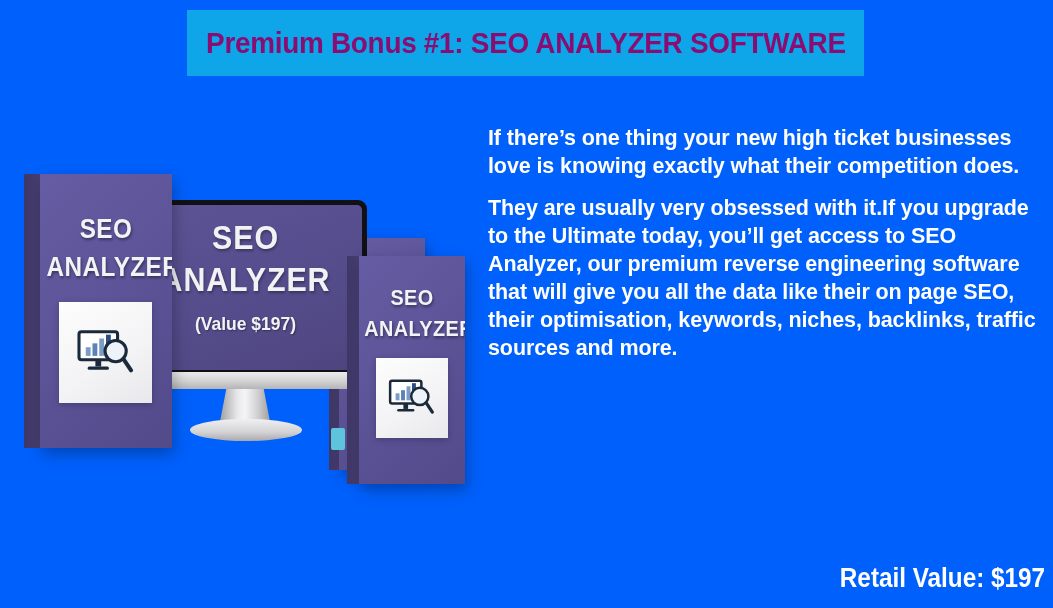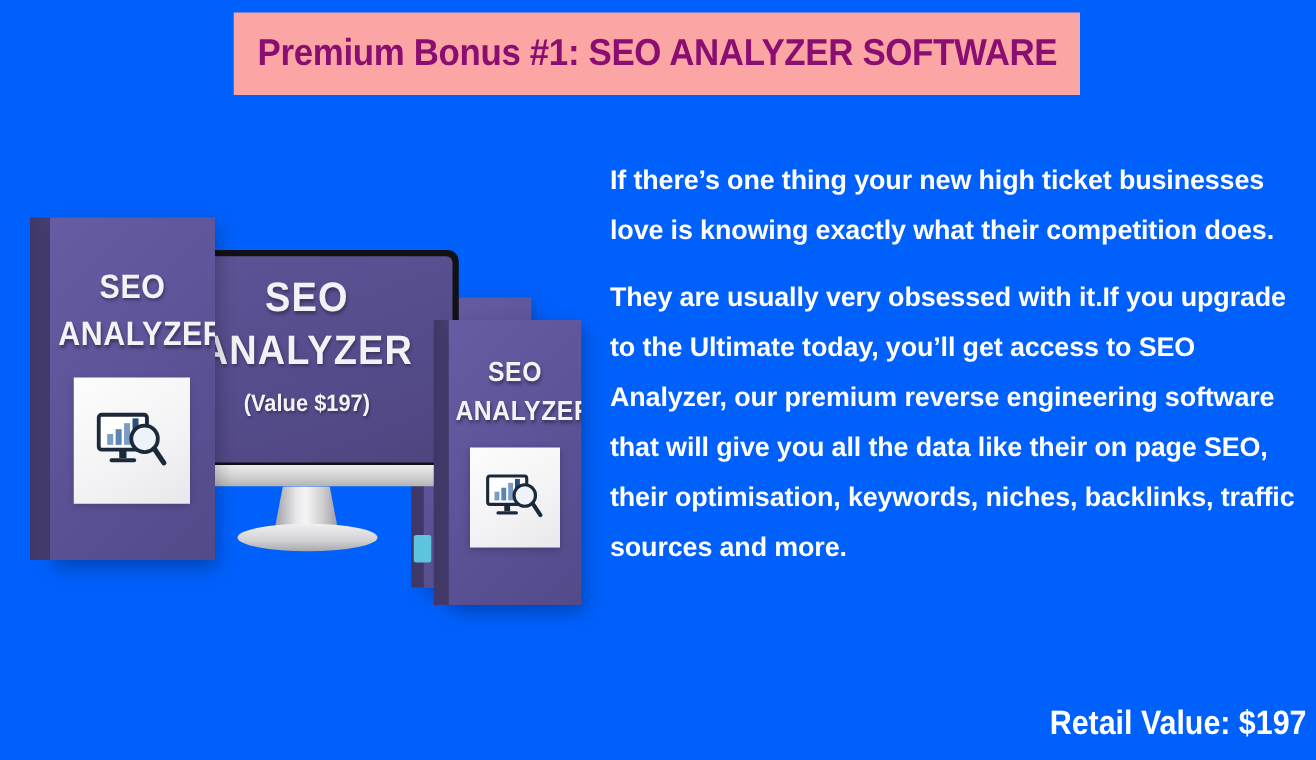--- a/index.html
+++ b/index.html
@@ -15,21 +15,21 @@
     position: relative;
   }
 
   
   .title-bar {
     position: absolute;
     left: 187px;
     top: 10px;
     width: 677px;
     height: 66px;
-    background: #fca5a5;
+    background: #0ea5e9;
     display: flex;
     align-items: center;
     justify-content: center;
     box-sizing: border-box;
   }
   .title-text {
     color: #8a0d72;
     font-family: "Liberation Sans Narrow", "Liberation Sans", sans-serif;
     font-weight: bold;
     font-size: 30px;
@@ -189,21 +189,21 @@
     position: absolute;
     left: 488px;
     top: 38px;
     width: 560px;
   }
   .copy p {
     margin: 0 0 14px 0;
     color: #ffffff;
     font-weight: bold;
     font-size: 21.5px;
-    line-height: 40px;
+    line-height: 28px;
     letter-spacing: -0.1px;
   }
   .retail {
     position: absolute;
     right: 8px;
     bottom: 14px;
     color: #ffffff;
     font-family: "Liberation Sans Narrow", "Liberation Sans", sans-serif;
     font-weight: bold;
     font-size: 27px;

